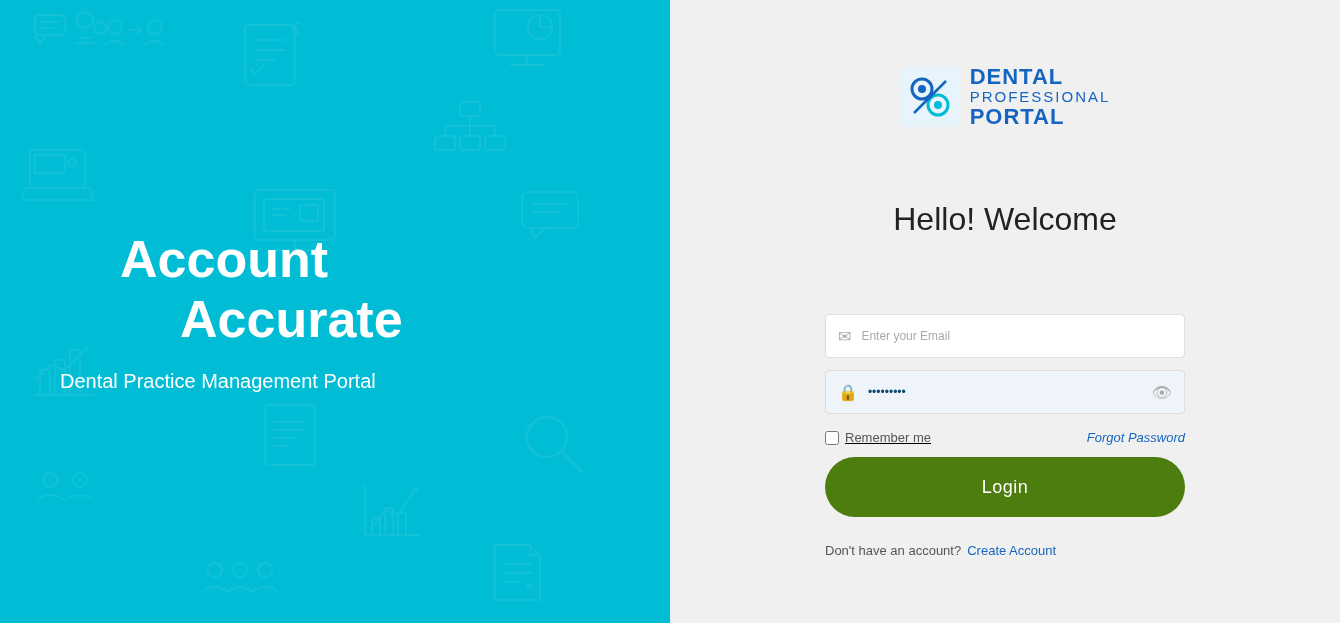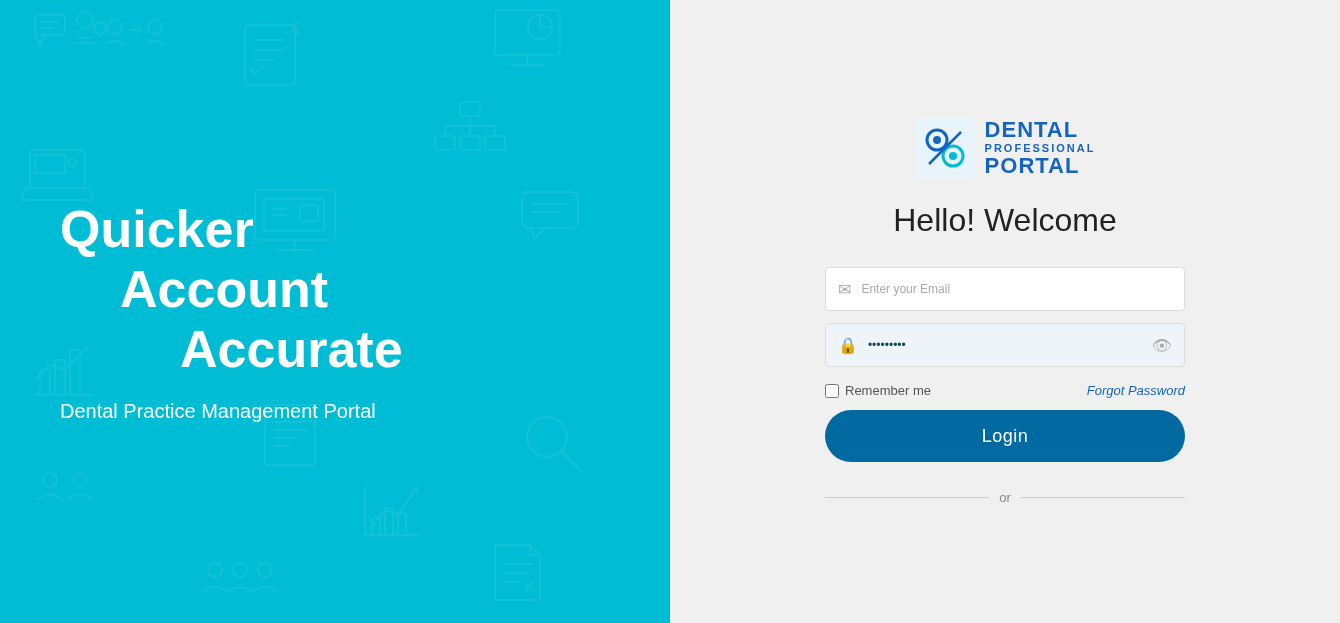--- a/index.html
+++ b/index.html
@@ -68,20 +68,21 @@
     
     .right-panel {
       width: 670px;
       height: 623px;
       background-color: #F0F0F0;
       display: flex;
       flex-direction: column;
       align-items: center;
       justify-content: center;
       padding: 40px;
+      gap: 48px;
     }
 
     .logo-area {
       display: flex;
       align-items: center;
       margin-bottom: 24px;
     }
 
     .logo-icon {
       width: 60px;
@@ -97,22 +98,22 @@
     }
 
     .logo-text .dental {
       font-size: 22px;
       font-weight: 700;
       color: #1565C0;
       letter-spacing: 1px;
     }
 
     .logo-text .professional {
-      font-size: 11px;
-      font-weight: 700;
+      font-size: 15px;
+      font-weight: 400;
       color: #1565C0;
       letter-spacing: 2px;
     }
 
     .logo-text .portal {
       font-size: 22px;
       font-weight: 700;
       color: #1565C0;
       letter-spacing: 1px;
     }
@@ -176,20 +177,21 @@
       display: flex;
       align-items: center;
       justify-content: space-between;
       margin-top: 4px;
     }
 
     .remember-left {
       display: flex;
       align-items: flex-end;
       gap: 6px;
+      text-decoration: underline;
     }
 
     .remember-left input[type="checkbox"] {
       width: 14px;
       height: 14px;
       cursor: pointer;
     }
 
     .remember-left label {
       font-size: 13px;
@@ -200,22 +202,22 @@
     .forgot-link {
       font-size: 13px;
       color: #1565C0;
       text-decoration: none;
       cursor: pointer;
       font-style: italic;
     }
 
     .login-btn {
       width: 100%;
-      height: 52px;
-      background: #0369a1;
+      height: 60px;
+      background: #4d7c0f;
       color: #fff;
       border: none;
       border-radius: 30px;
       font-size: 18px;
       font-weight: 500;
       cursor: pointer;
       letter-spacing: 0.5px;
     }
 
     .or-divider {
@@ -423,21 +425,20 @@
         <line x1="13" y1="24" x2="42" y2="24"></line>
         <line x1="13" y1="33" x2="42" y2="33"></line>
         <line x1="13" y1="42" x2="30" y2="42"></line>
         <line x1="35" y1="50" x2="42" y2="43"></line>
         <line x1="35" y1="43" x2="42" y2="50"></line>
       </svg>
     </div>
   </div>
 
   <div class="tagline">
-    <span class="line1">Quicker</span>
     <span class="line2">Account</span>
     <span class="line3">Accurate</span>
   </div>
   <div class="subtitle">Dental Practice Management Portal</div>
 </div>
 
 <div class="right-panel">
 
   <div class="logo-area">
     <div class="logo-icon">
@@ -477,21 +478,20 @@
     <div class="remember-row">
       <div class="remember-left">
         <input type="checkbox" id="remember" style="">
         <label for="remember">Remember me</label>
       </div>
       <a href="#" class="forgot-link">Forgot Password</a>
     </div>
 
     <button class="login-btn">Login</button>
 
-    <div class="or-divider">
-      <div class="or-line"></div>
-      <span class="or-text">or</span>
-      <div class="or-line"></div>
-    </div>
-
+
+    <div class="create-account-row">
+      <span class="no-account-text">Don't have an account?</span>
+      <a href="#" class="create-link">Create Account</a>
+    </div>
 
   </div>
 </div>
 
 </body></html>

